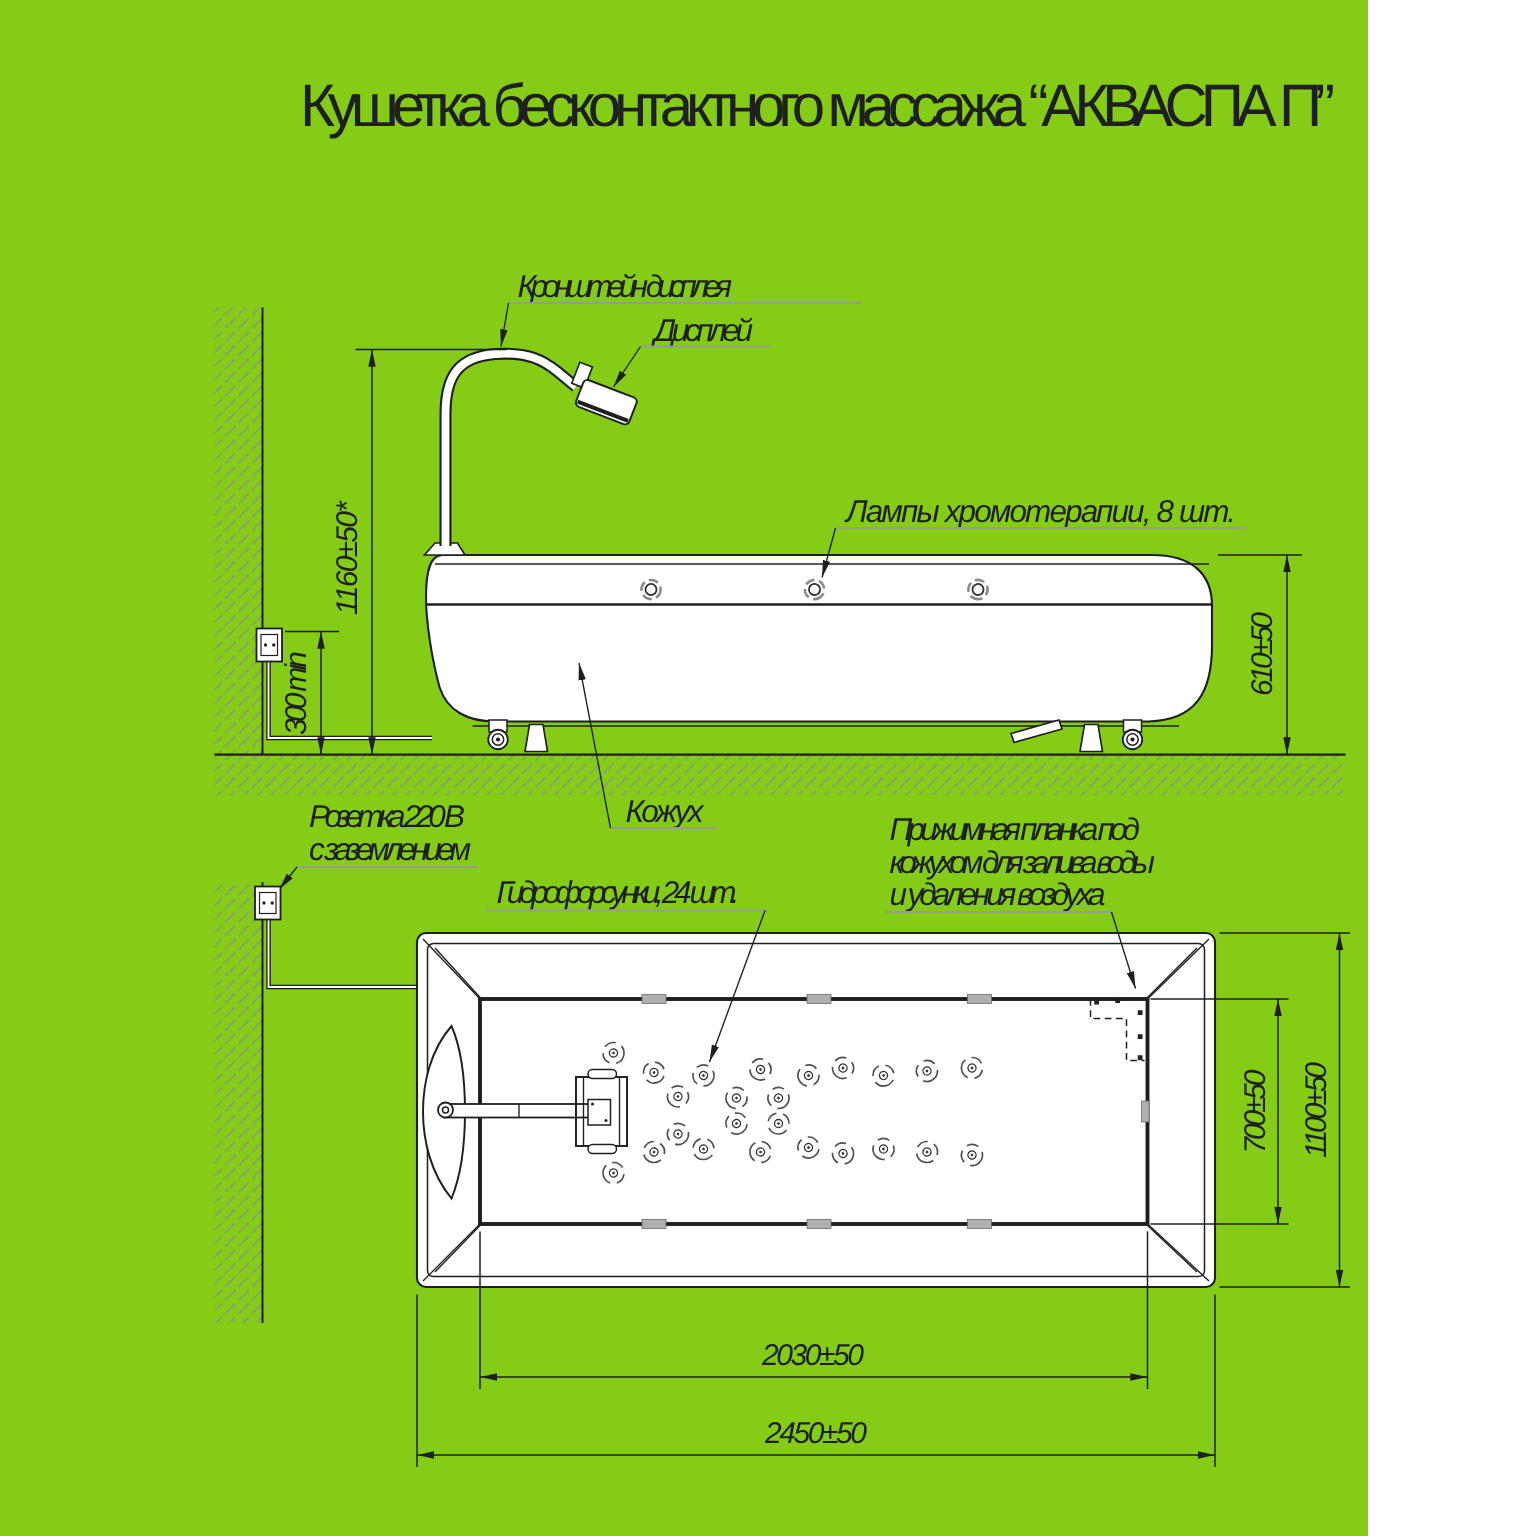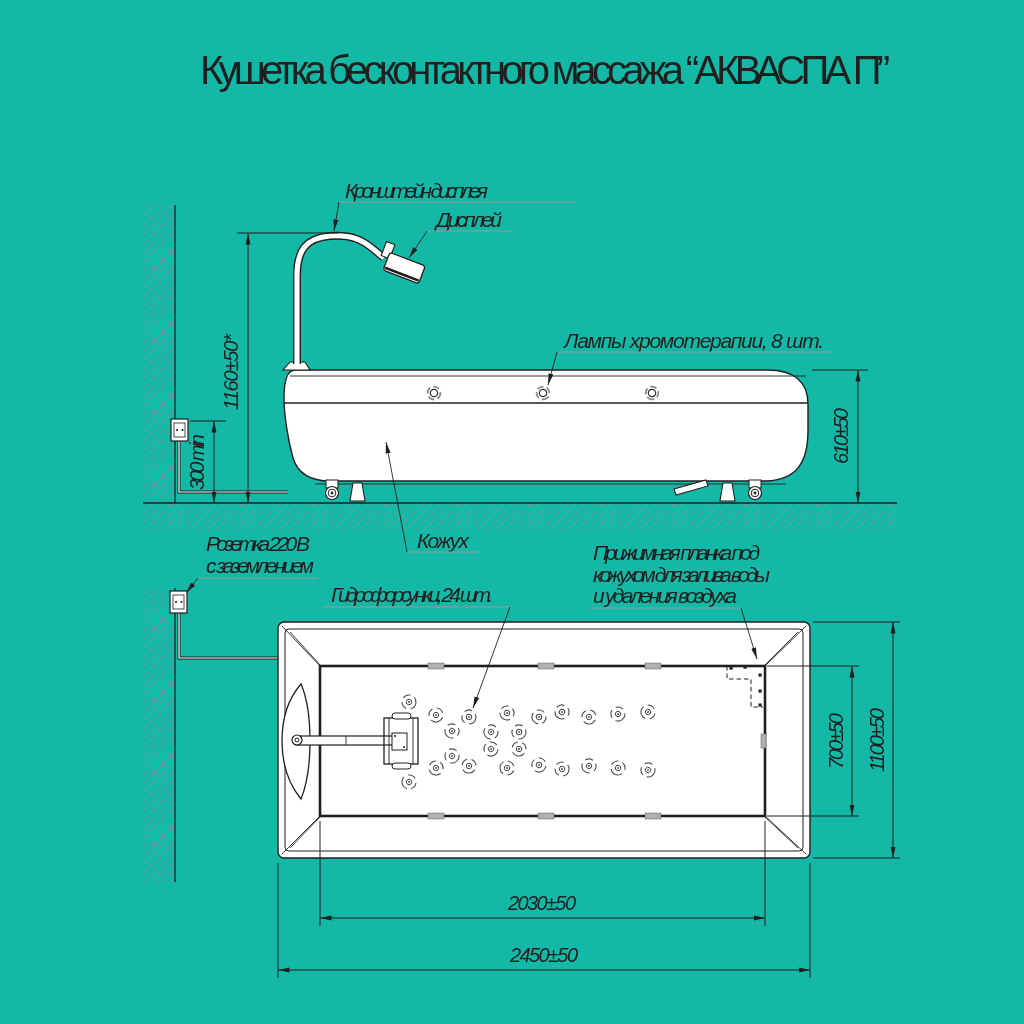--- a/index.html
+++ b/index.html
@@ -1,16 +1,16 @@
 <!DOCTYPE html>
 <html><head>
 <meta charset="utf-8">
 <style>
   html,body { margin:0; padding:0; background:#ffffff; }
-  .canvas { position:relative; width:1024px; height:1024px; background:#14b8a6; overflow:hidden; }
+  .canvas { position:relative; width:912px; height:1024px; background:#84cc16; overflow:hidden; }
   svg { display:block; }
   .t-title { font-family:"Liberation Sans", sans-serif; font-size:40px; fill:#1f1f1f; }
   .t-label { font-family:"Liberation Sans", sans-serif; font-style:italic; font-size:21px; fill:#1f1f1f; }
   .t-dim   { font-family:"Liberation Sans", sans-serif; font-style:italic; font-size:20px; fill:#1f1f1f; }
   .ln      { stroke:#1f1f1f; stroke-width:1.3; fill:none; }
   .thin    { stroke:#1f1f1f; stroke-width:0.9; fill:none; }
   .dimln   { stroke:#1f1f1f; stroke-width:1; fill:none; }
   .under   { stroke:#9a9a9a; stroke-width:1.2; fill:none; }
 </style>
 </head>

